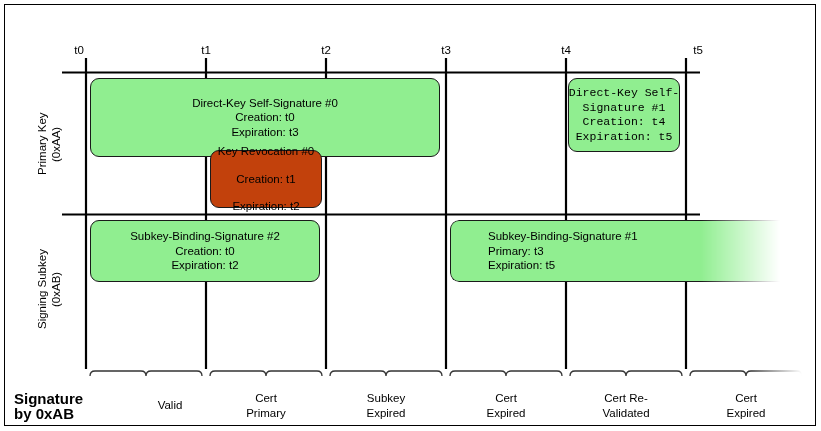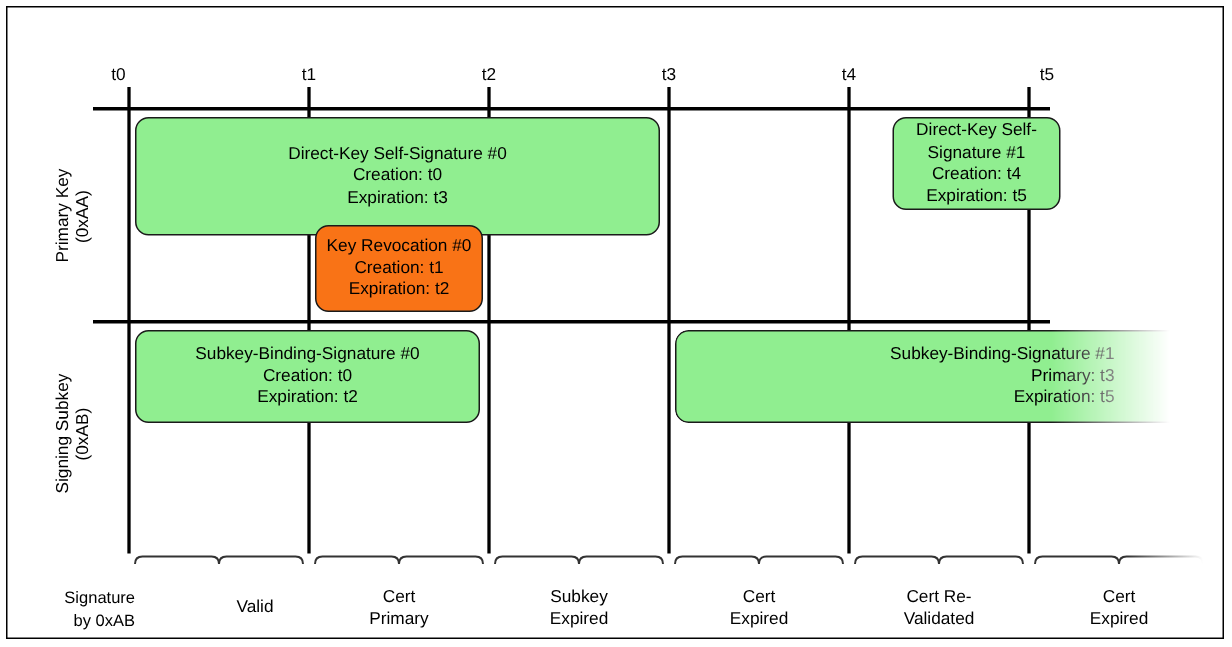--- a/index.html
+++ b/index.html
@@ -41,21 +41,21 @@
     align-items: center;
     justify-content: center;
     text-align: center;
     font-size: 11.5px;
     line-height: 14.5px;
     color: #000000;
     z-index: 5;
   }
   .sig-box .ln { display: block; white-space: nowrap; }
   .green { background: #90ee90; }
-  .red   { background: #f97316; }
+  .red   { background: #c2410c; gap: 13px; }
   .faded-right {
     border-right: none;
     border-top-right-radius: 0;
     border-bottom-right-radius: 0;
     -webkit-mask-image: linear-gradient(to right, #000 0%, #000 76%, rgba(0,0,0,0) 100%);
     mask-image: linear-gradient(to right, #000 0%, #000 76%, rgba(0,0,0,0) 100%);
   }
   .tick-label {
     position: absolute;
     font-size: 11.5px;
@@ -80,25 +80,26 @@
     font-size: 11.5px;
     line-height: 14.5px;
     color: #000000;
     text-align: center;
     transform: translateX(-50%);
     z-index: 6;
   }
   .bracket-label .ln { display: block; white-space: nowrap; }
   .corner-label {
     position: absolute;
-    font-size: 11px;
+    font-size: 15px;
     line-height: 14.5px;
     color: #000000;
-    text-align: right;
-    z-index: 6;
+    text-align: left;
+    z-index: 6;
+    font-weight: bold;
   }
   .corner-label .ln { display: block; white-space: nowrap; }
 </style>
 </head>
 <body>
 
 <div id="stage">
 
   <div id="outer-border"></div>
 
@@ -177,35 +178,35 @@
     <span class="ln">Creation: t0</span>
     <span class="ln">Expiration: t3</span>
   </div>
 
   <div class="sig-box red" style="left:210px; top:150px; width:112px; height:58px;">
     <span class="ln">Key Revocation #0</span>
     <span class="ln">Creation: t1</span>
     <span class="ln">Expiration: t2</span>
   </div>
 
-  <div class="sig-box green" style="left:595px; top:78px; width:112px; height:62px;">
+  <div class="sig-box green" style="left:568px; top:78px; width:112px; height:74px;font-family:Liberation Mono, monospace;">
     <span class="ln">Direct-Key Self-</span>
     <span class="ln">Signature #1</span>
     <span class="ln">Creation: t4</span>
     <span class="ln">Expiration: t5</span>
   </div>
 
   <div class="sig-box green" style="left:90px; top:220px; width:230px; height:62px;">
-    <span class="ln">Subkey-Binding-Signature #0</span>
+    <span class="ln">Subkey-Binding-Signature #2</span>
     <span class="ln">Creation: t0</span>
     <span class="ln">Expiration: t2</span>
   </div>
 
   <div class="sig-box green faded-right" style="left:450px; top:220px; width:330px; height:62px;">
-    <div style="width:255px; display:flex; flex-direction:column; align-items:flex-end;">
+    <div style="width:255px; display:flex; flex-direction:column; align-items:flex-start;">
       <span class="ln">Subkey-Binding-Signature #1</span>
       <span class="ln">Primary: t3</span>
       <span class="ln">Expiration: t5</span>
     </div>
   </div>
 
   <div class="corner-label" style="left:14px; top:392px; width:76px;">
     <span class="ln">Signature</span>
     <span class="ln">by 0xAB</span>
   </div>

